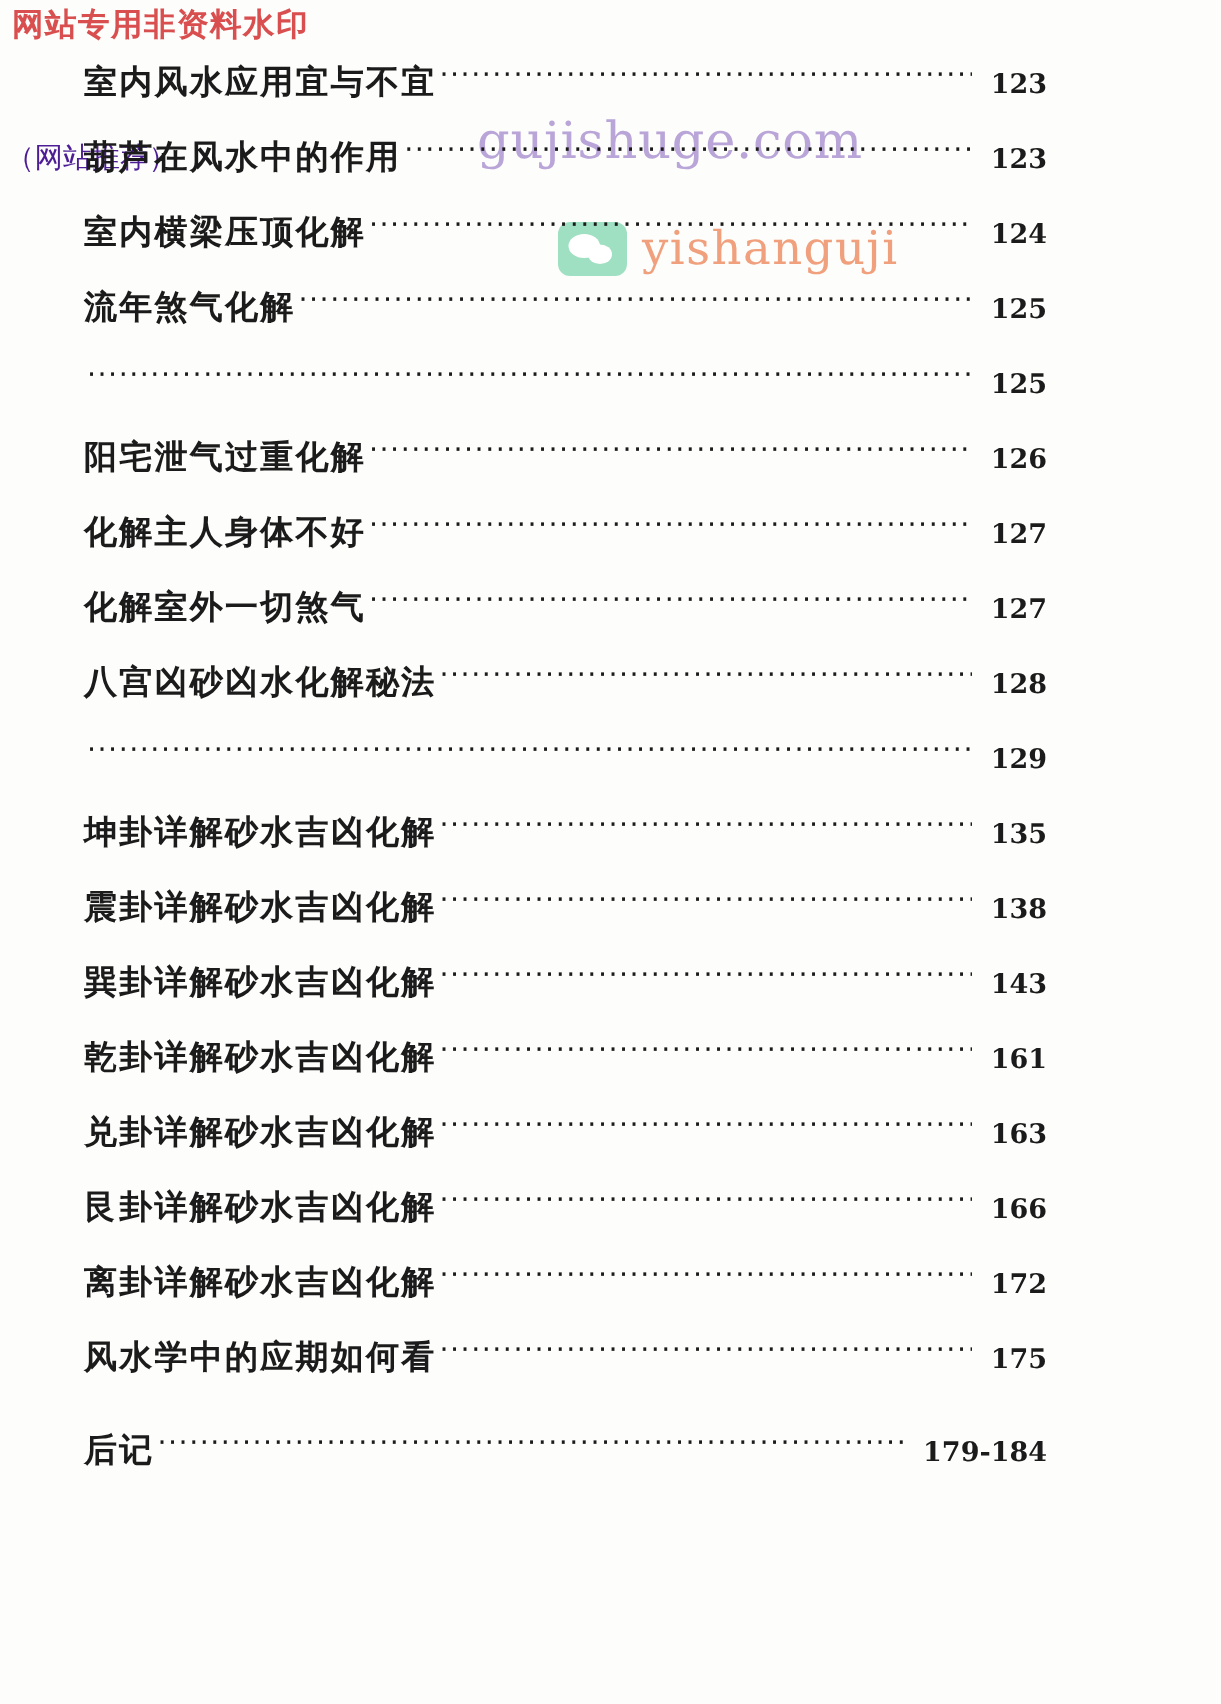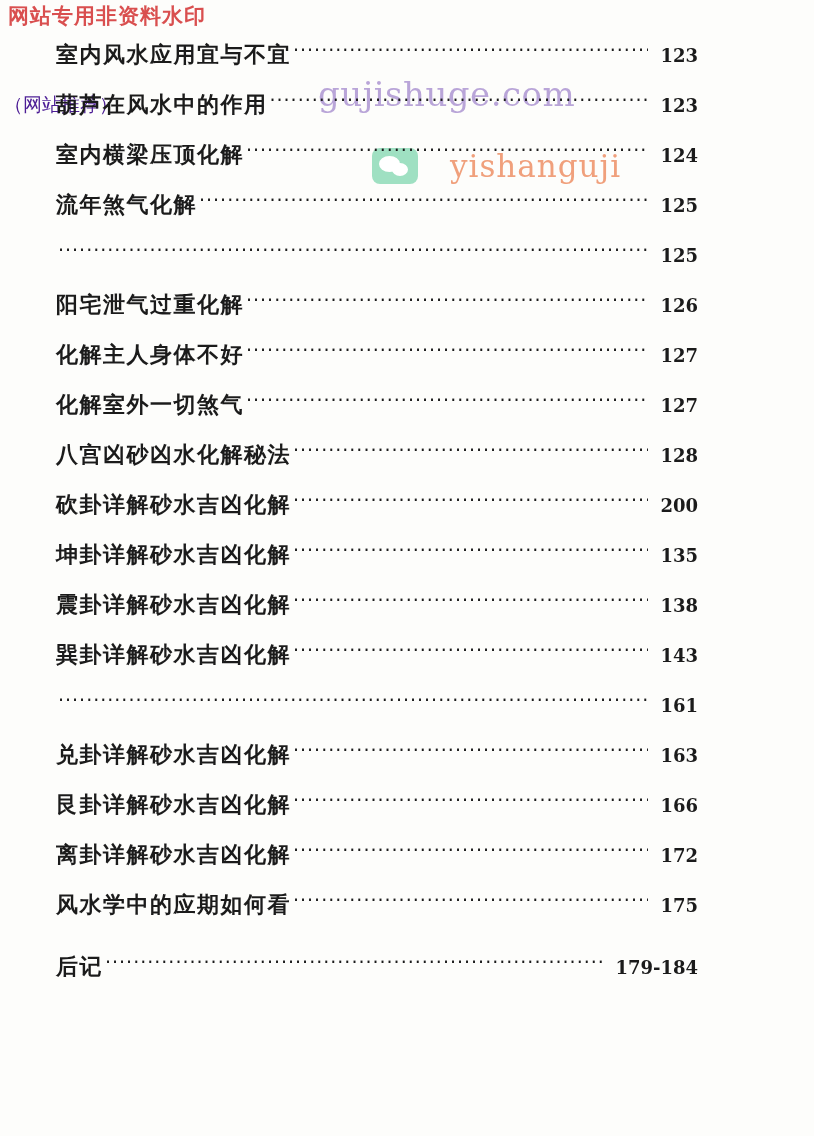--- a/index.html
+++ b/index.html
@@ -53,21 +53,20 @@
     letter-spacing: 0.5px;
     white-space: nowrap;
   }
   .wm-brand {
     position: absolute;
     left: 372px;
     top: 148px;
     display: flex;
     align-items: center;
     white-space: nowrap;
-    gap: 22px;
   }
   .wm-brand .wechat-badge {
     width: 46px;
     height: 36px;
     background: #9fe0c2;
     border-radius: 8px;
     position: relative;
     margin-right: 10px;
   }
   .wm-brand .wechat-badge::before,
@@ -213,23 +212,22 @@
       <span class="toc-page">127</span>
     </div>
 
     <div class="toc-row">
       <span class="toc-title">八宫凶砂凶水化解秘法</span>
       <span class="toc-dots"></span>
       <span class="toc-page">128</span>
     </div>
 
     <div class="toc-row">
-      <span class="toc-title">砍卦详解砂水吉凶化解</span>
-      <span class="toc-dots"></span>
-      <span class="toc-page">200</span>
+      <span class="toc-dots"></span>
+      <span class="toc-page">129</span>
     </div>
 
     <div class="toc-row">
       <span class="toc-title">坤卦详解砂水吉凶化解</span>
       <span class="toc-dots"></span>
       <span class="toc-page">135</span>
     </div>
 
     <div class="toc-row">
       <span class="toc-title">震卦详解砂水吉凶化解</span>
@@ -237,20 +235,21 @@
       <span class="toc-page">138</span>
     </div>
 
     <div class="toc-row">
       <span class="toc-title">巽卦详解砂水吉凶化解</span>
       <span class="toc-dots"></span>
       <span class="toc-page">143</span>
     </div>
 
     <div class="toc-row">
+      <span class="toc-title">乾卦详解砂水吉凶化解</span>
       <span class="toc-dots"></span>
       <span class="toc-page">161</span>
     </div>
 
     <div class="toc-row">
       <span class="toc-title">兑卦详解砂水吉凶化解</span>
       <span class="toc-dots"></span>
       <span class="toc-page">163</span>
     </div>
 

